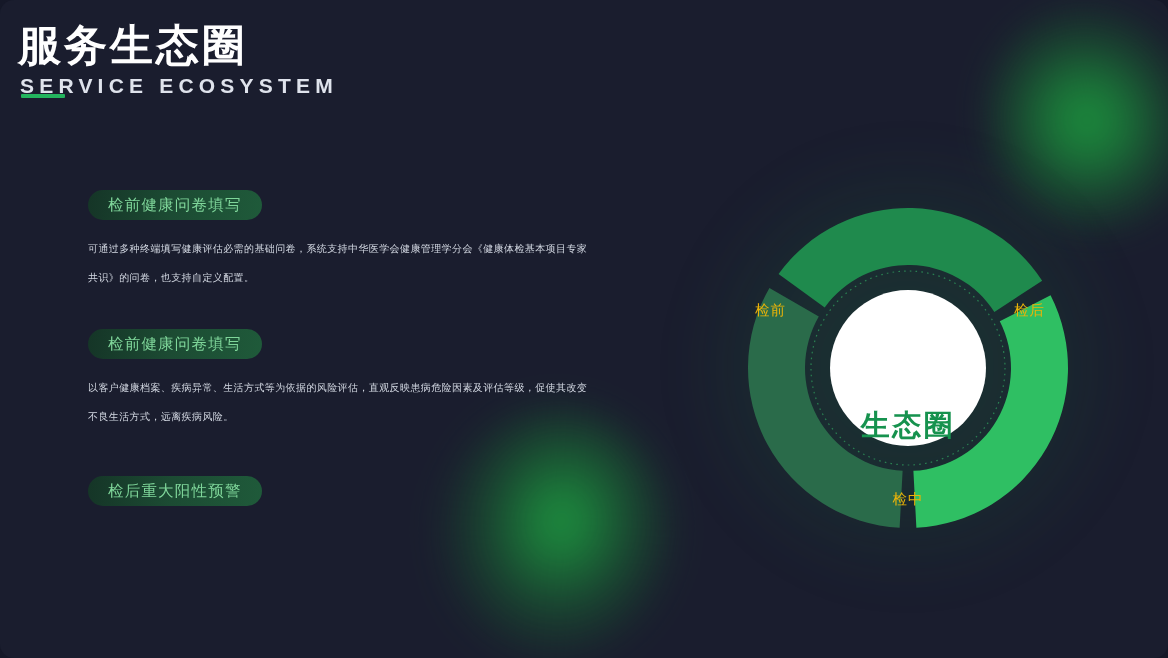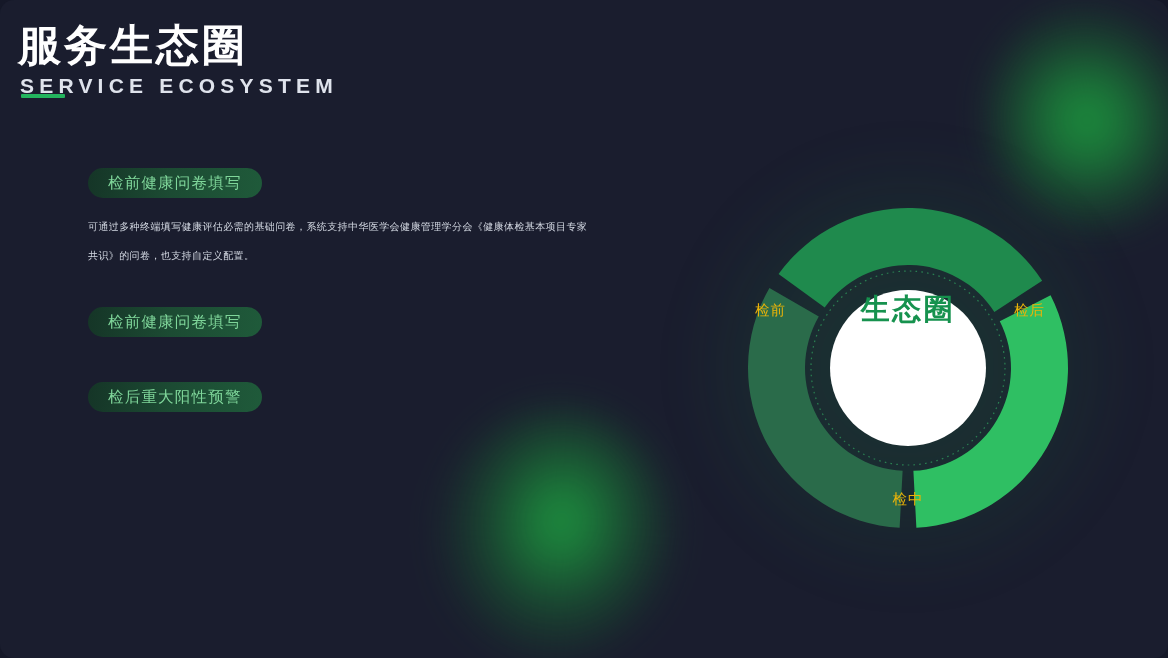--- a/index.html
+++ b/index.html
@@ -106,21 +106,21 @@
     width: 44px;
     height: 4px;
     background: #23b45e;
     border-radius: 1px;
   }
 
   
   .content {
     position: absolute;
     left: 88px;
-    top: 168px;
+    top: 190px;
     width: 520px;
     z-index: 5;
   }
   .block { margin-bottom: 37px; }
   .block:last-child { margin-bottom: 0; margin-top: 45px; }
 
   .pill {
     display: inline-block;
     height: 30px;
     line-height: 30px;
@@ -170,21 +170,21 @@
   .center-disc {
     position: absolute;
     left: 50%;
     top: 50%;
     transform: translate(-50%, -50%);
     width: 156px;
     height: 156px;
     border-radius: 50%;
     background: #ffffff;
     display: flex;
-    align-items: flex-start;
+    align-items: flex-end;
     justify-content: center;
   }
   .center-text {
     font-size: 29px;
     font-weight: 700;
     color: #16924e;
     letter-spacing: 2.5px;
     font-family: "DejaVu Sans", "Liberation Sans", sans-serif;
   }
 </style>
@@ -207,20 +207,21 @@
 
   <div class="content">
 
     <div class="block">
       <span class="pill">检前健康问卷填写</span>
       <div class="body-text">可通过多种终端填写健康评估必需的基础问卷，系统支持中华医学会健康管理学分会《健康体检基本项目专家共识》的问卷，也支持自定义配置。</div>
     </div>
 
     <div class="block">
       <span class="pill">检前健康问卷填写</span>
+      <div class="body-text">以客户健康档案、疾病异常、生活方式等为依据的风险评估，直观反映患病危险因素及评估等级，促使其改变不良生活方式，远离疾病风险。</div>
     </div>
 
     <div class="block">
       <span class="pill">检后重大阳性预警</span>
     </div>
 
   </div>
 
   <div class="donut-wrap">
     <svg class="donut-svg" viewBox="0 0 330 330">

